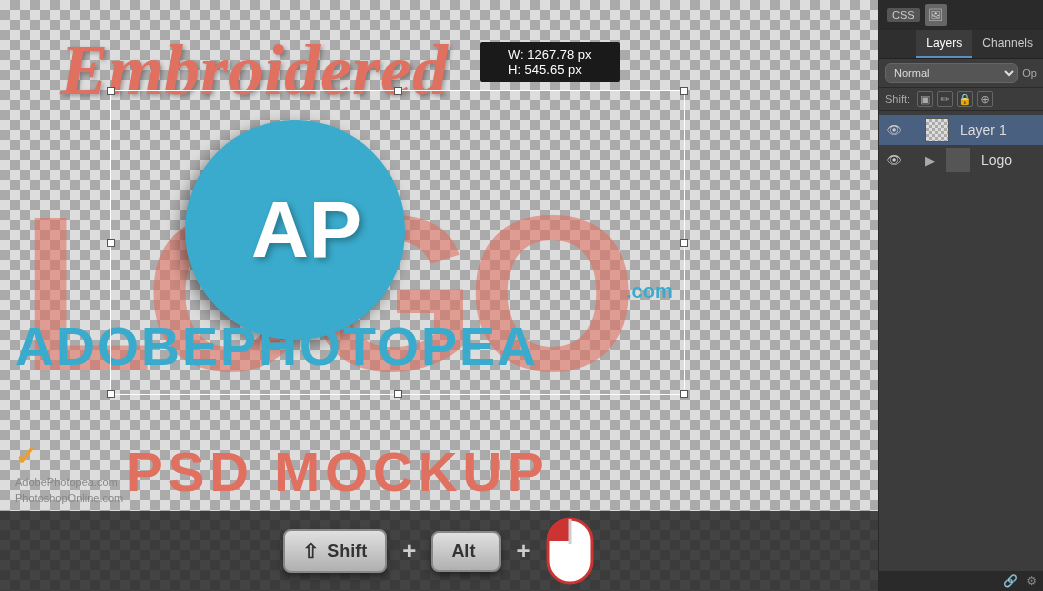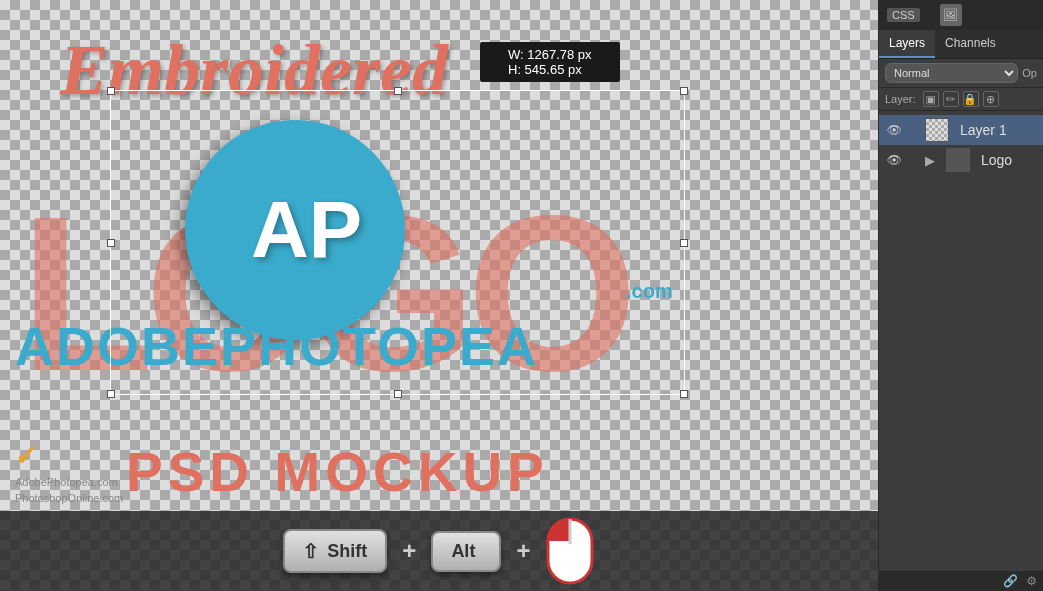--- a/index.html
+++ b/index.html
@@ -236,21 +236,21 @@
       display: flex;
       flex-direction: column;
       border-left: 1px solid #2a2a2a;
     }
 
     .panel-top {
       background: #2a2a2a;
       padding: 4px 8px;
       display: flex;
       align-items: center;
-      gap: 20px;
+      gap: 5px;
     }
 
     .css-badge {
       background: #555;
       color: #ccc;
       font-size: 11px;
       padding: 1px 5px;
       border-radius: 2px;
     }
 
@@ -263,20 +263,21 @@
       align-items: center;
       justify-content: center;
       color: #ccc;
       font-size: 12px;
     }
 
     .tabs-row {
       display: flex;
       background: #2f2f2f;
       border-bottom: 1px solid #222;
+      justify-content: flex-end;
     }
 
     .tab {
       padding: 6px 10px;
       font-size: 12px;
       color: #ccc;
       cursor: pointer;
       border-bottom: 2px solid transparent;
     }
 
@@ -514,21 +515,21 @@
       <option>Normal</option>
       <option>Dissolve</option>
       <option>Multiply</option>
       <option>Screen</option>
       <option>Overlay</option>
     </select>
     <span class="opacity-label">Op</span>
   </div>
 
   <div class="lock-row">
-    <span class="lock-label">Layer:</span>
+    <span class="lock-label">Shift:</span>
     <div class="lock-icon">▣</div>
     <div class="lock-icon">✏</div>
     <div class="lock-icon">🔒</div>
     <div class="lock-icon">⊕</div>
   </div>
 
   <div class="layers-list">
 
     <div class="layer-item selected">
       <div class="eye-icon">👁</div>

